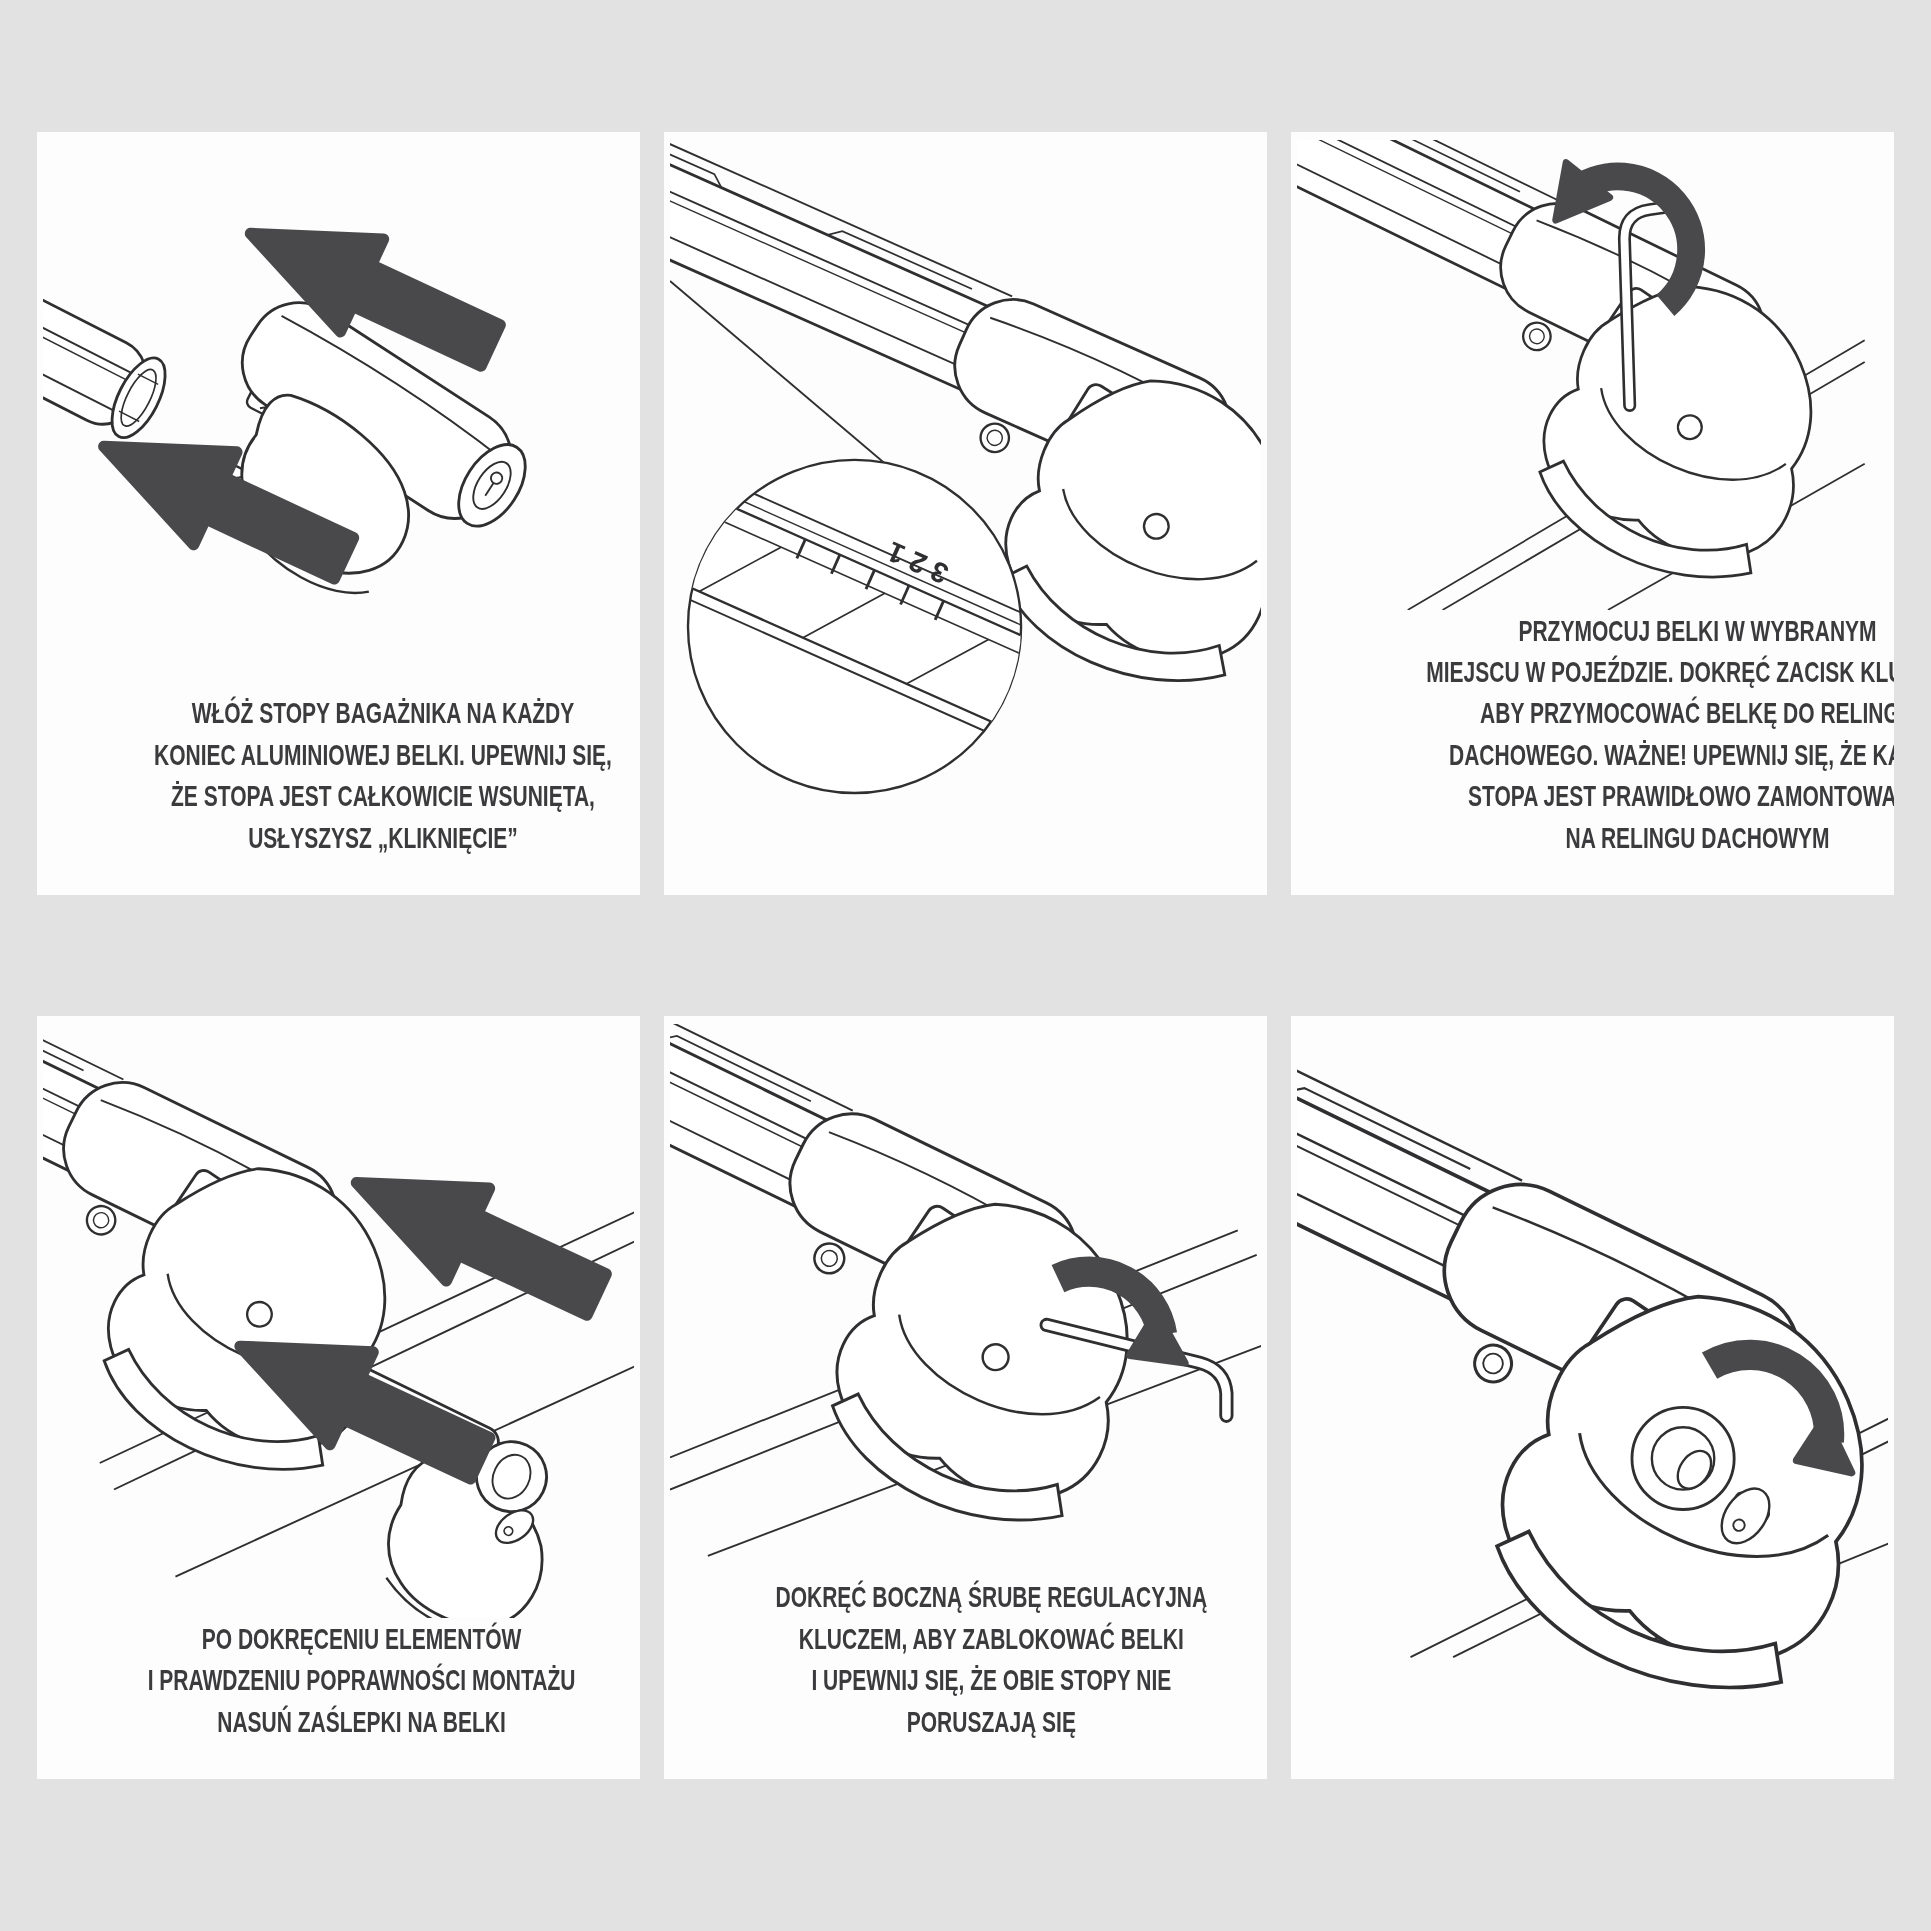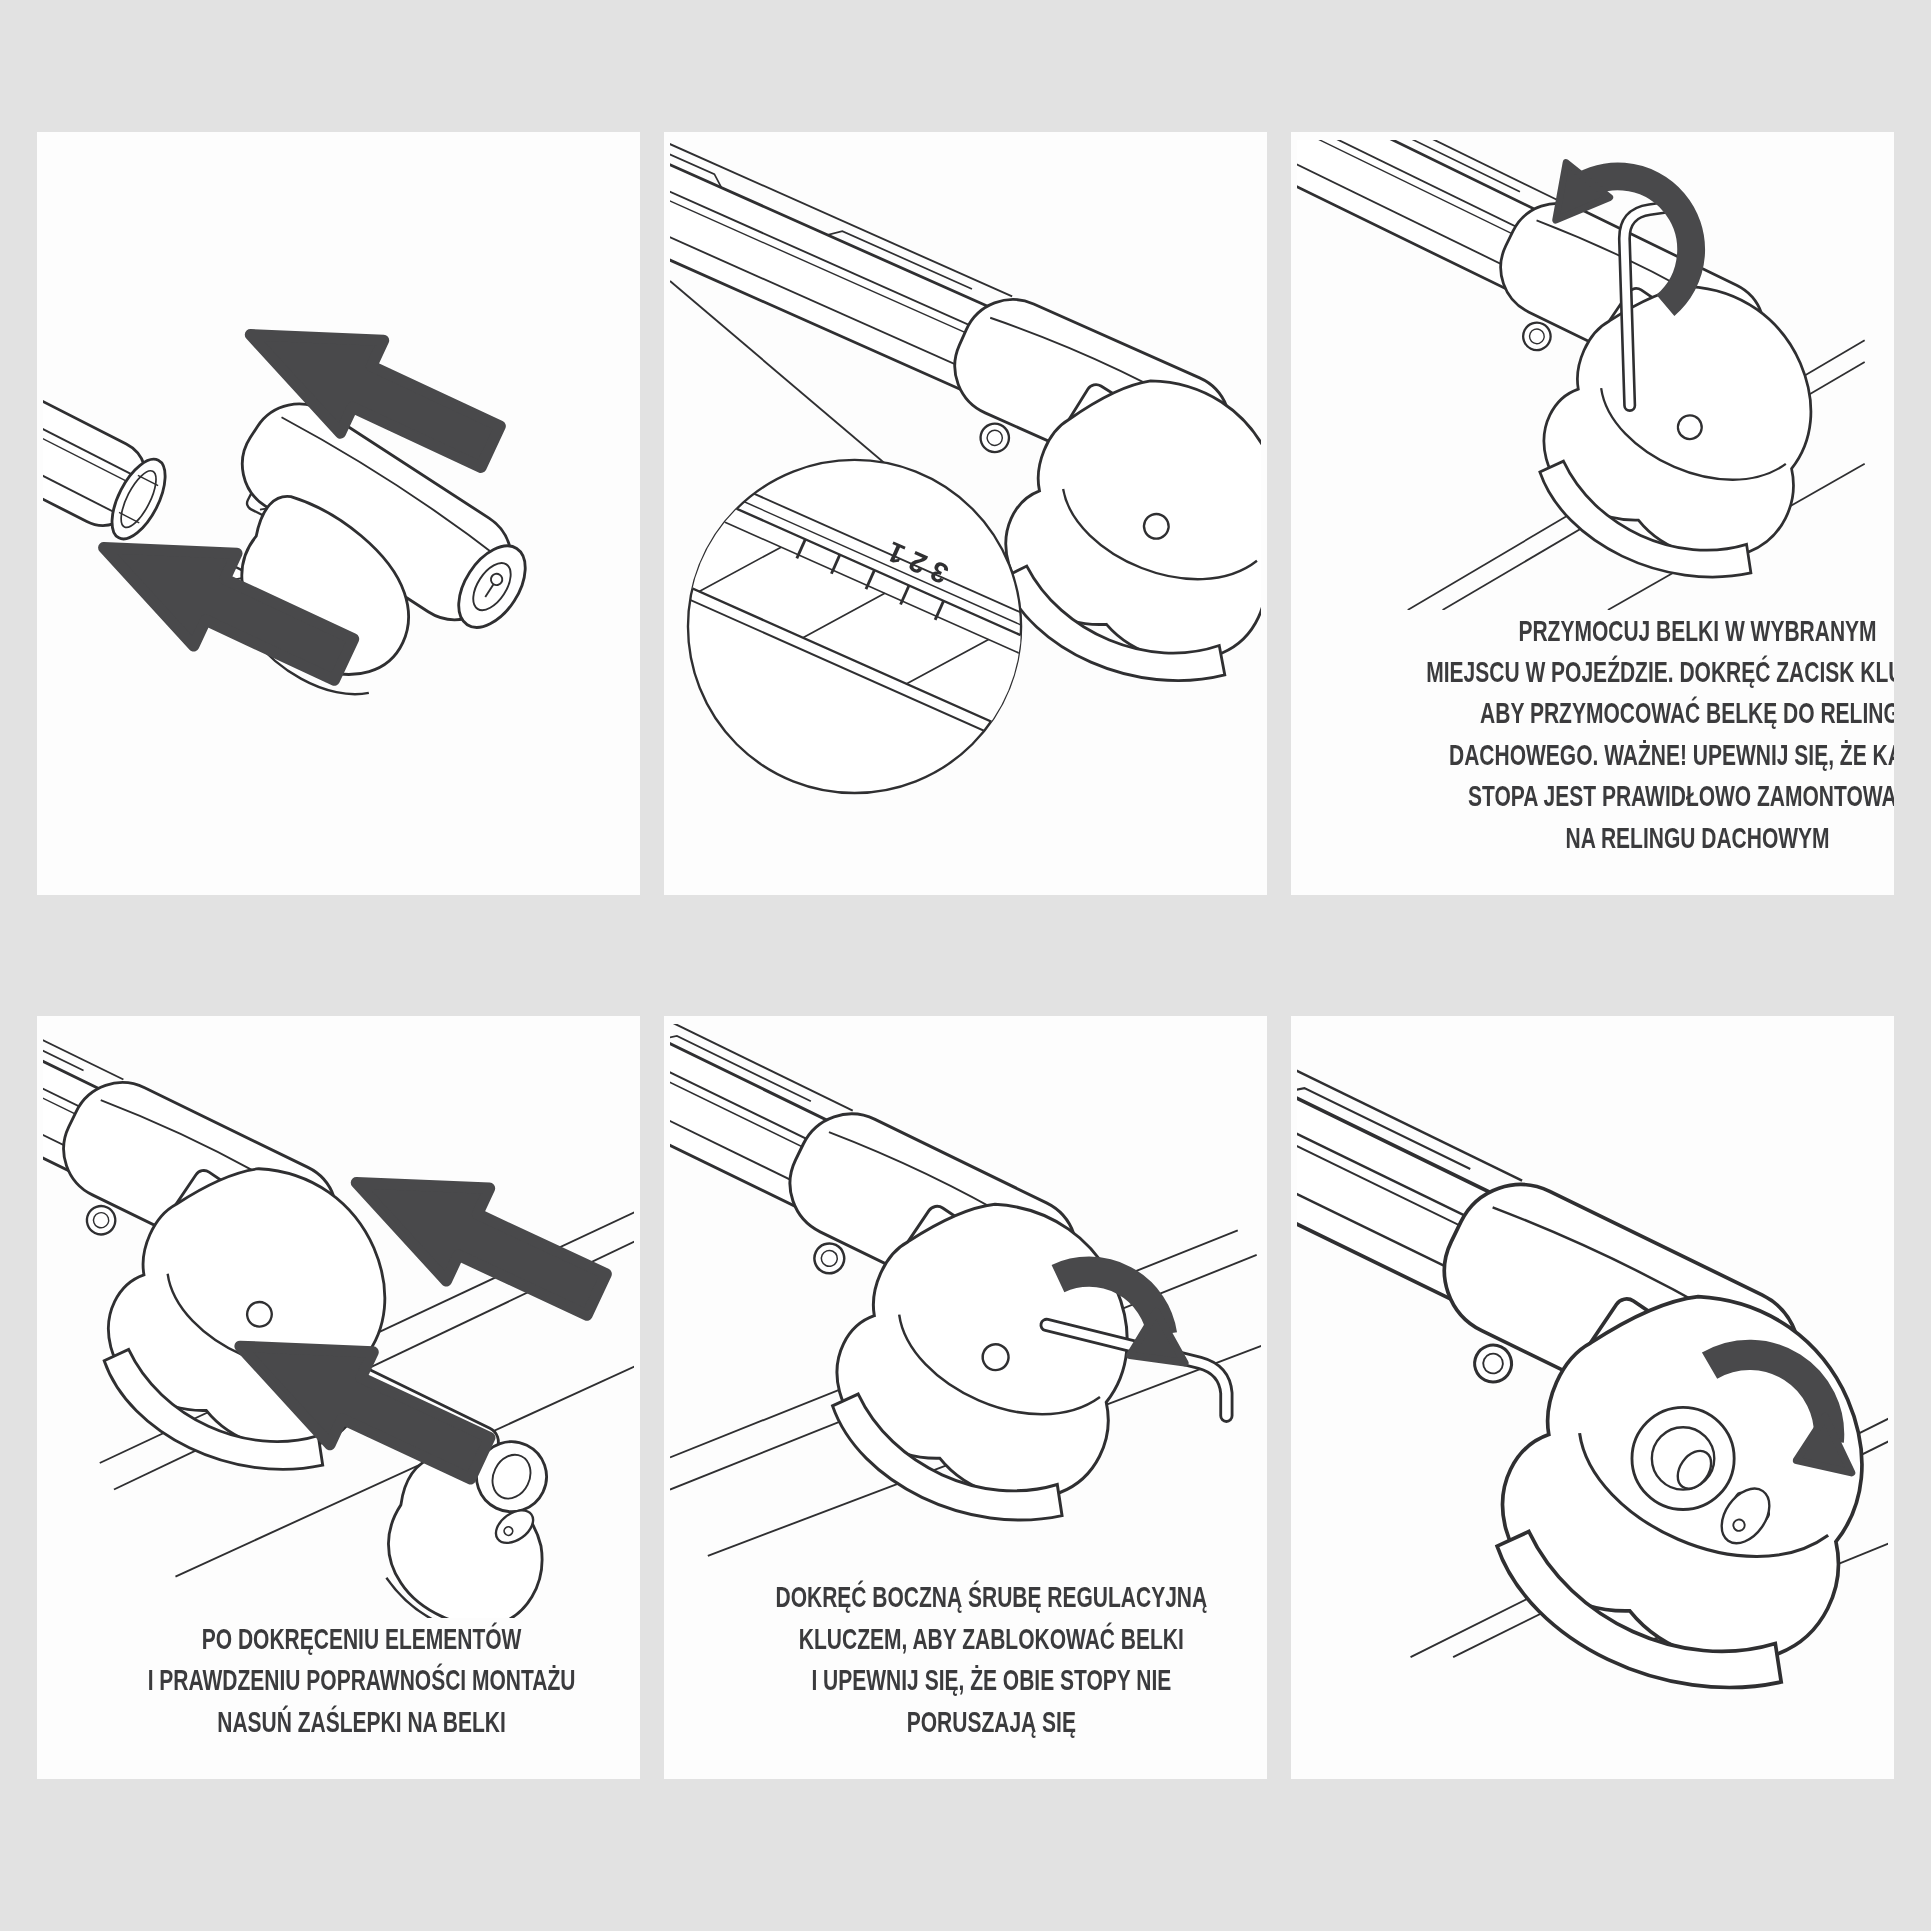--- a/index.html
+++ b/index.html
@@ -99,20 +99,26 @@
           <ellipse cx="300" cy="59" rx="15" ry="28" fill="none" stroke="#2f2f31" stroke-width="2"></ellipse>
           <circle cx="300" cy="50" r="6" fill="none" stroke="#2f2f31" stroke-width="2"></circle>
           <line x1="300" y1="56" x2="300" y2="72" stroke="#2f2f31" stroke-width="2"></line>
           <path d="M70,95 C122,80 192,88 226,115 C258,140 262,180 240,205 C214,236 160,242 120,228 C80,214 58,185 62,150 C50,120 55,102 70,95 Z" fill="#fff" stroke="#2f2f31" stroke-width="3"></path>
           <path d="M95,232 C152,262 222,254 252,224" fill="none" stroke="#2f2f31" stroke-width="2.5"></path>
         </g>
         <use href="#arrow" transform="translate(473,195) rotate(205)"></use>
         <use href="#arrow" transform="translate(318,420) rotate(205)"></use>
       </svg>
     </div>
+    <div class="cap-wrap">
+        <div class="caption">WŁÓŻ STOPY BAGAŻNIKA NA KAŻDY
+KONIEC ALUMINIOWEJ BELKI. UPEWNIJ SIĘ,
+ŻE STOPA JEST CAŁKOWICIE WSUNIĘTA,
+USŁYSZYSZ „KLIKNIĘCIE”</div>
+      </div>
   </section>
 
   <section class="panel">
     <div class="illus">
       <svg viewBox="0 0 625 540" preserveAspectRatio="xMidYMid meet">
         <defs>
             <clipPath id="magclip">
               <circle cx="195" cy="385" r="176"></circle>
             </clipPath>
           </defs>

